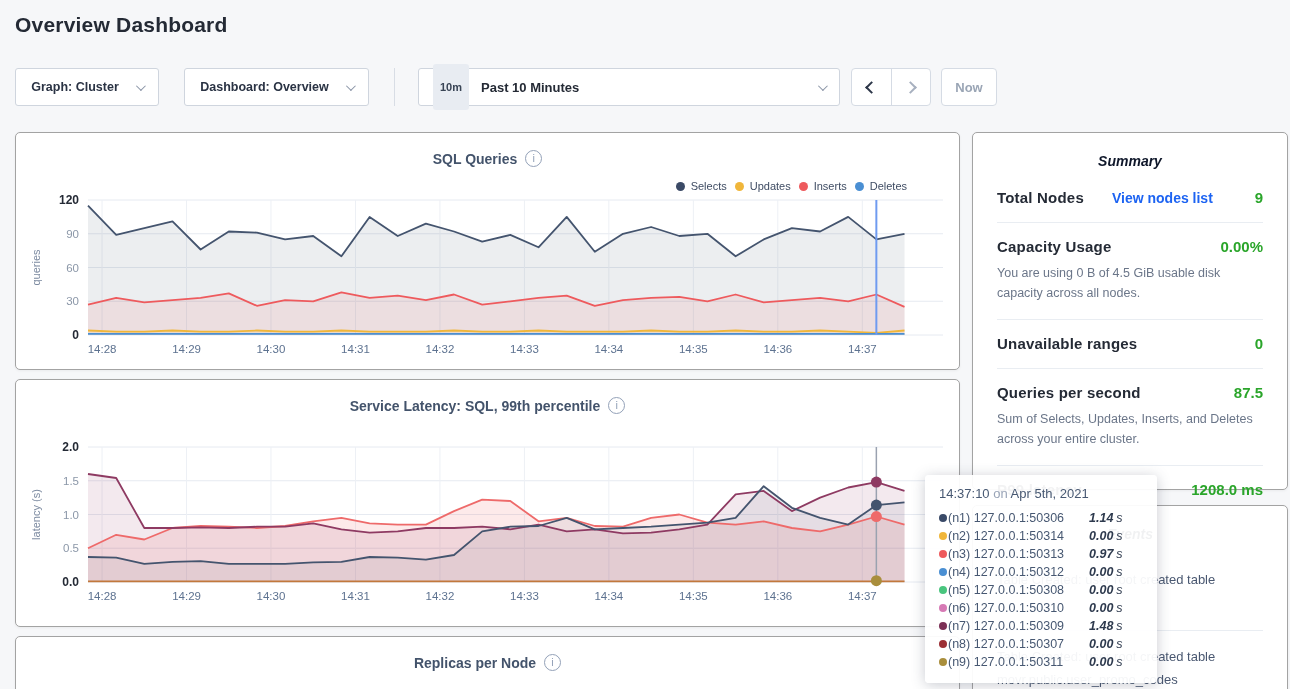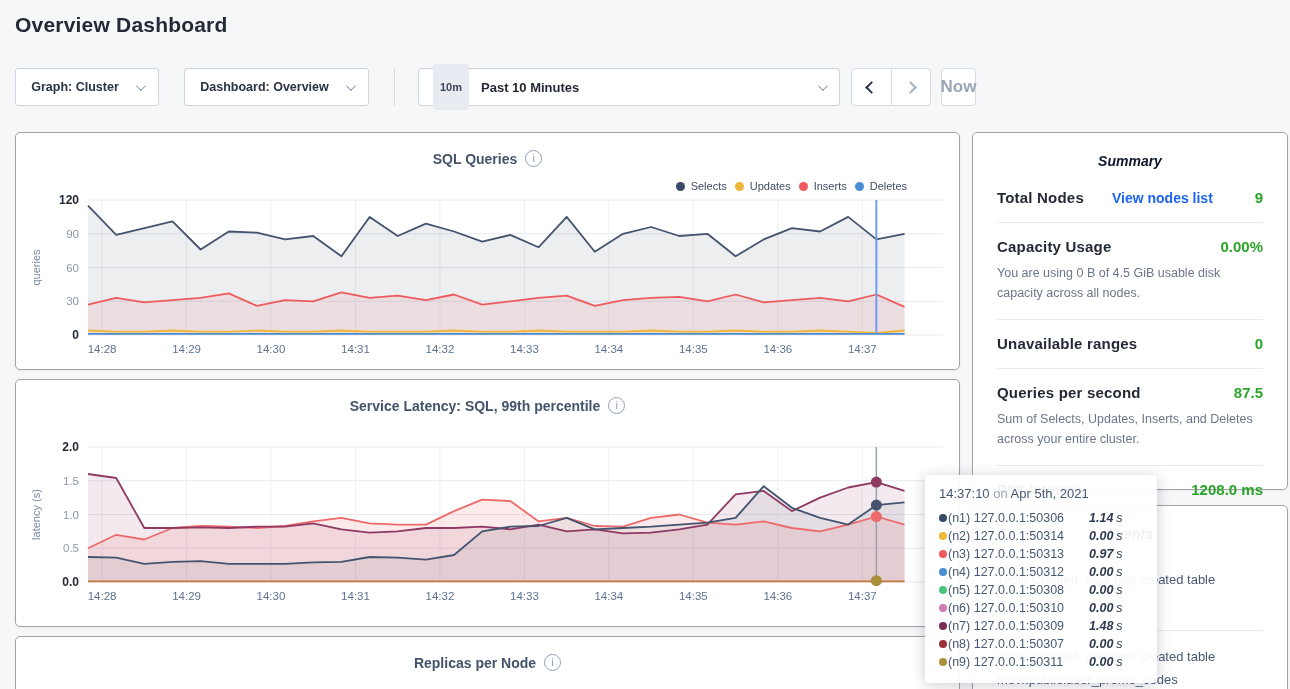--- a/index.html
+++ b/index.html
@@ -20,21 +20,21 @@
   .tb-divider { position:absolute; top:68px; left:394px; width:1px; height:38px; background:#d8dde5; }
   .timepicker { position:absolute; top:68px; left:418px; width:422px; height:38px; background:#fff; border:1px solid #cfd5de; border-radius:3px; display:flex; align-items:center; padding:0 14px; gap:12px; cursor:pointer; }
   .tp-badge { background:#e8ecf2; border-radius:3px; padding:17px 7px; font-size:11px; font-weight:700; color:#394455; }
   .tp-label { font-size:13px; font-weight:700; color:#242a35; }
   .tp-spacer { flex:1; }
   .arrow-group { position:absolute; top:68px; left:851px; width:80px; height:38px; background:#fff; border:1px solid #d5dbe4; border-radius:4px; display:flex; }
   .arrow-half { flex:1; display:flex; align-items:center; justify-content:center; cursor:pointer; }
   .arrow-half + .arrow-half { border-left:1px solid #d5dbe4; }
   .chev-left  { width:9px; height:9px; border-left:2.4px solid #2c3648; border-bottom:2.4px solid #2c3648; transform:rotate(45deg); }
   .chev-right { width:9px; height:9px; border-right:2.4px solid #a7b0bf; border-top:2.4px solid #a7b0bf; transform:rotate(45deg); }
-  .now-btn { position:absolute; top:68px; left:941px; width:35px; height:38px; background:#fff; border:1px solid #d5dbe4; border-radius:4px; display:flex; align-items:center; justify-content:center; font-size:17px; font-weight:700; color:#9aa5b5; }
+  .now-btn { position:absolute; top:68px; left:941px; width:56px; height:38px; background:#fff; border:1px solid #d5dbe4; border-radius:4px; display:flex; align-items:center; justify-content:center; font-size:13px; font-weight:700; color:#9aa5b5; }
 
   
   .card { position:absolute; background:#fff; border:1px solid #a3a3a3; border-radius:5px; box-shadow:0 1px 3px rgba(0,0,0,0.05); }
   #sql-card      { left:15px;  top:132px; width:945px; height:238px; }
   #latency-card  { left:15px;  top:379px; width:945px; height:248px; }
   #replicas-card { left:15px;  top:636px; width:945px; height:110px; }
   #summary-card  { left:972px; top:132px; width:316px; height:358px; }
   #events-card   { left:972px; top:505px; width:316px; height:240px; }
 
   .chart-title-row { position:absolute; top:17px; left:0; right:0; display:flex; justify-content:center; align-items:center; gap:8px; font-size:14px; font-weight:700; color:#43536b; }

